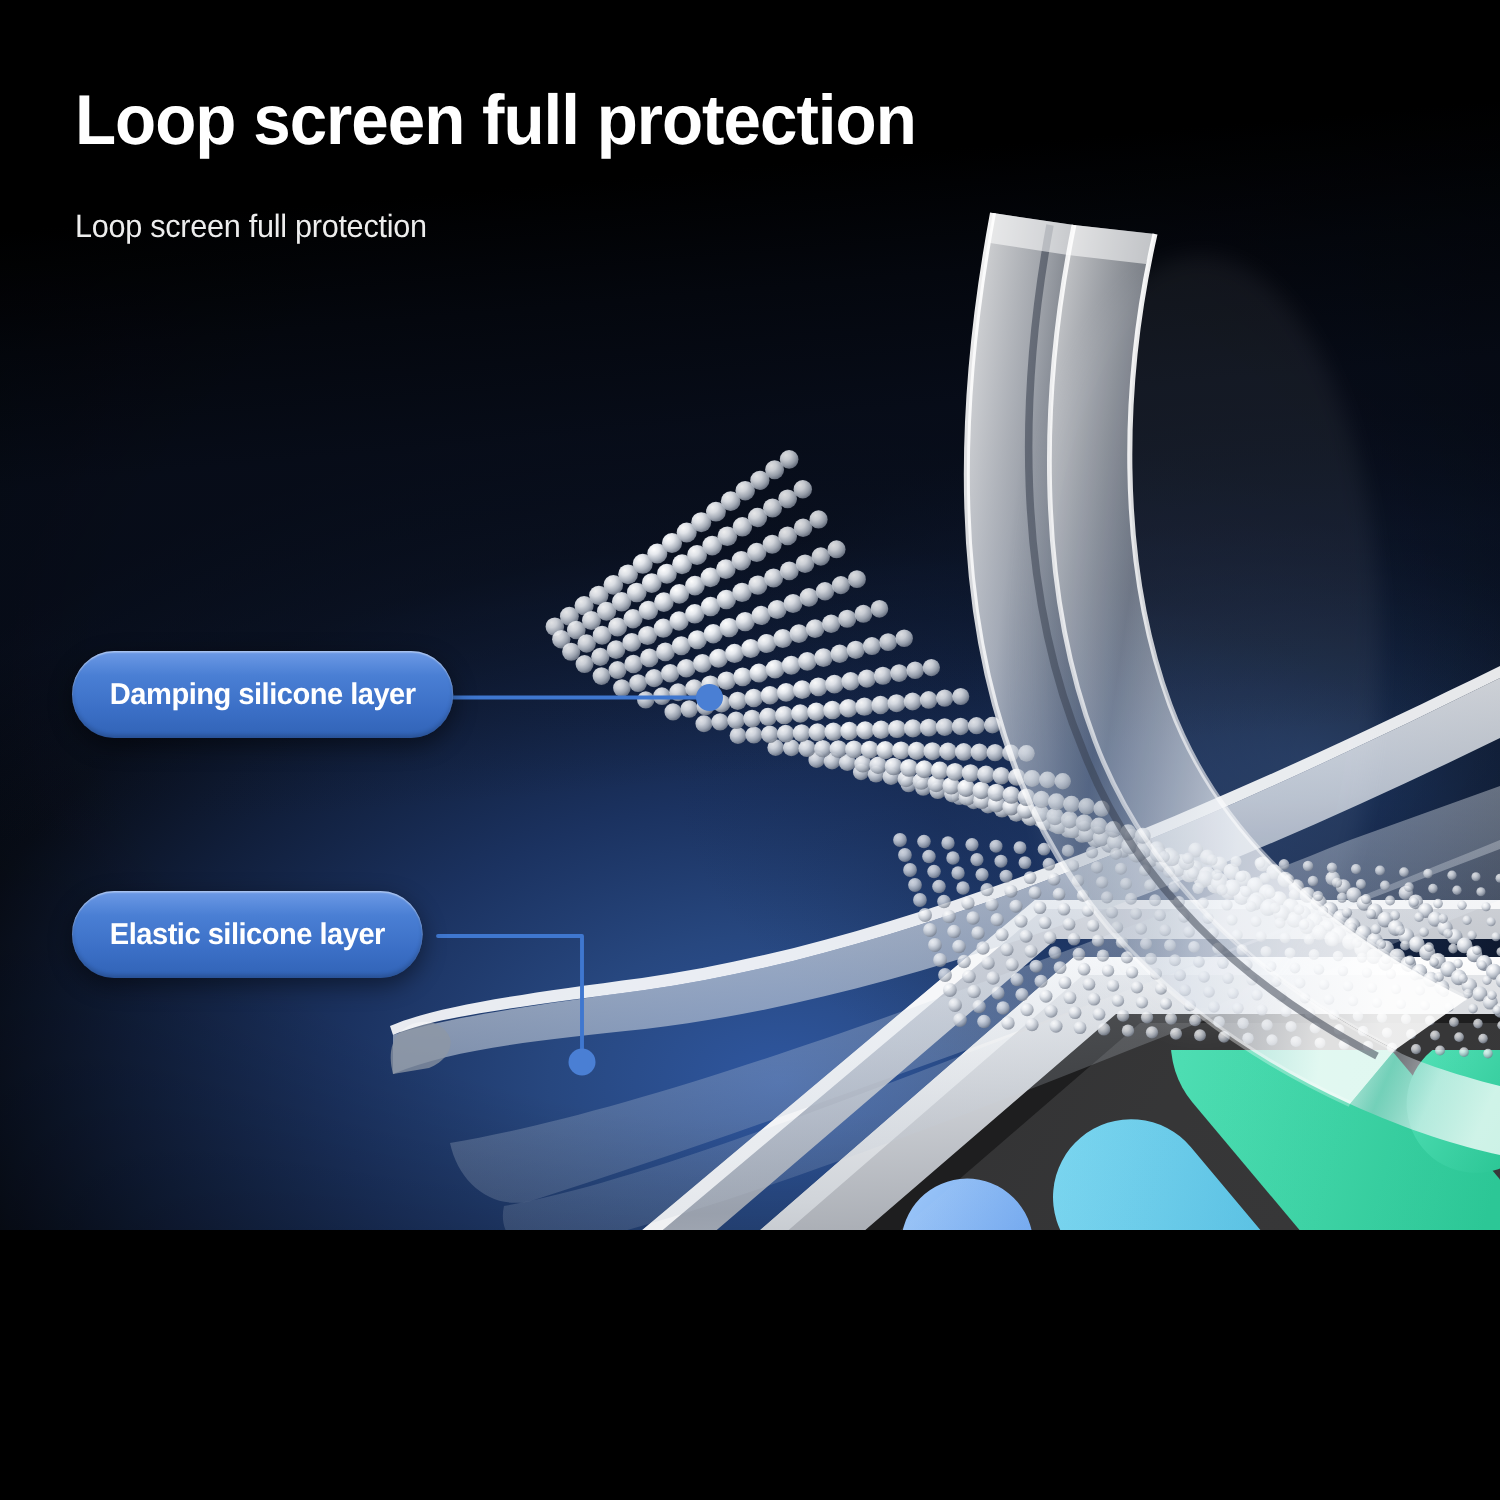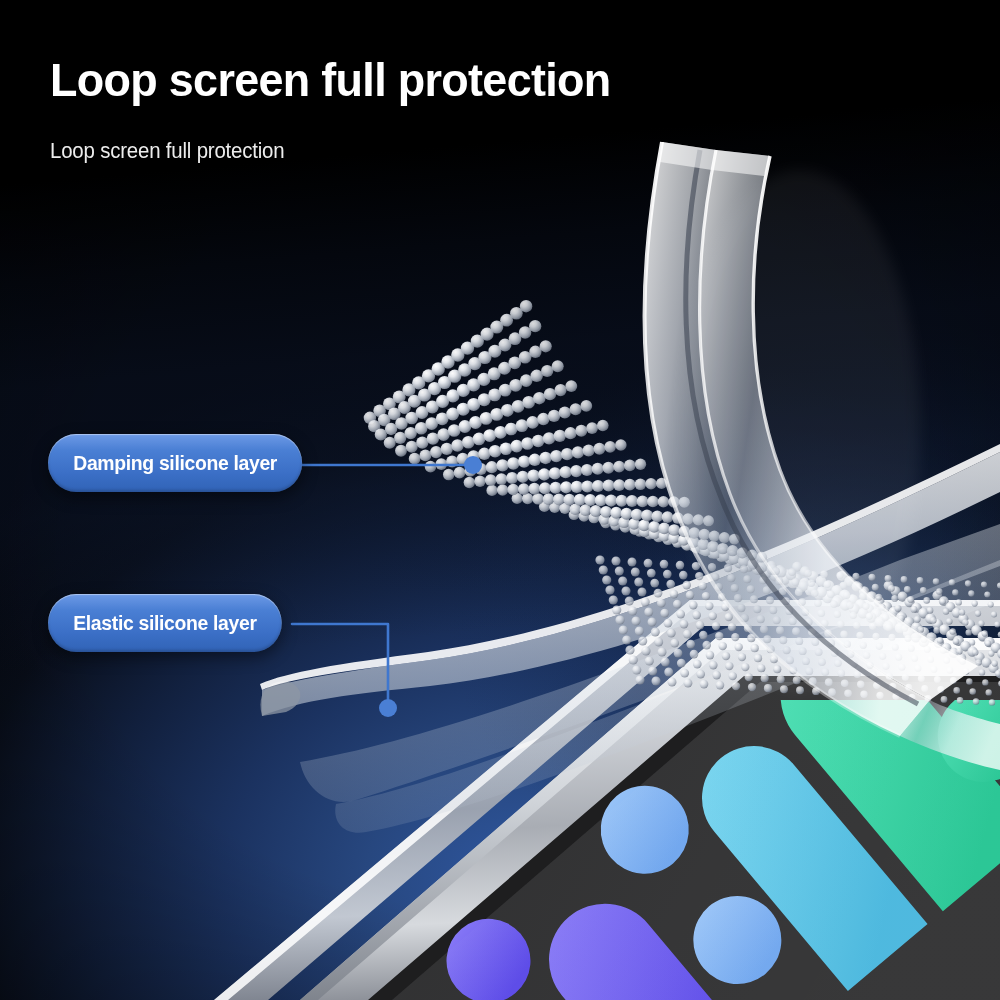--- a/index.html
+++ b/index.html
@@ -3,21 +3,21 @@
 <meta charset="utf-8">
 <title>Loop screen full protection</title>
 <style>
   html,body{margin:0;padding:0;background:#000;}
   body{
     font-family:"Liberation Sans", sans-serif;
     -webkit-font-smoothing:antialiased;
   }
   #stage{
     position:relative;
-    width:1000px;height:1000px;
+    width:1000px;height:820px;
     overflow:hidden;
     background:#000;
   }
 
   
   .bg-base{
     position:absolute;inset:0;
     background:#05070d;
   }
   .bg-glow-a{

